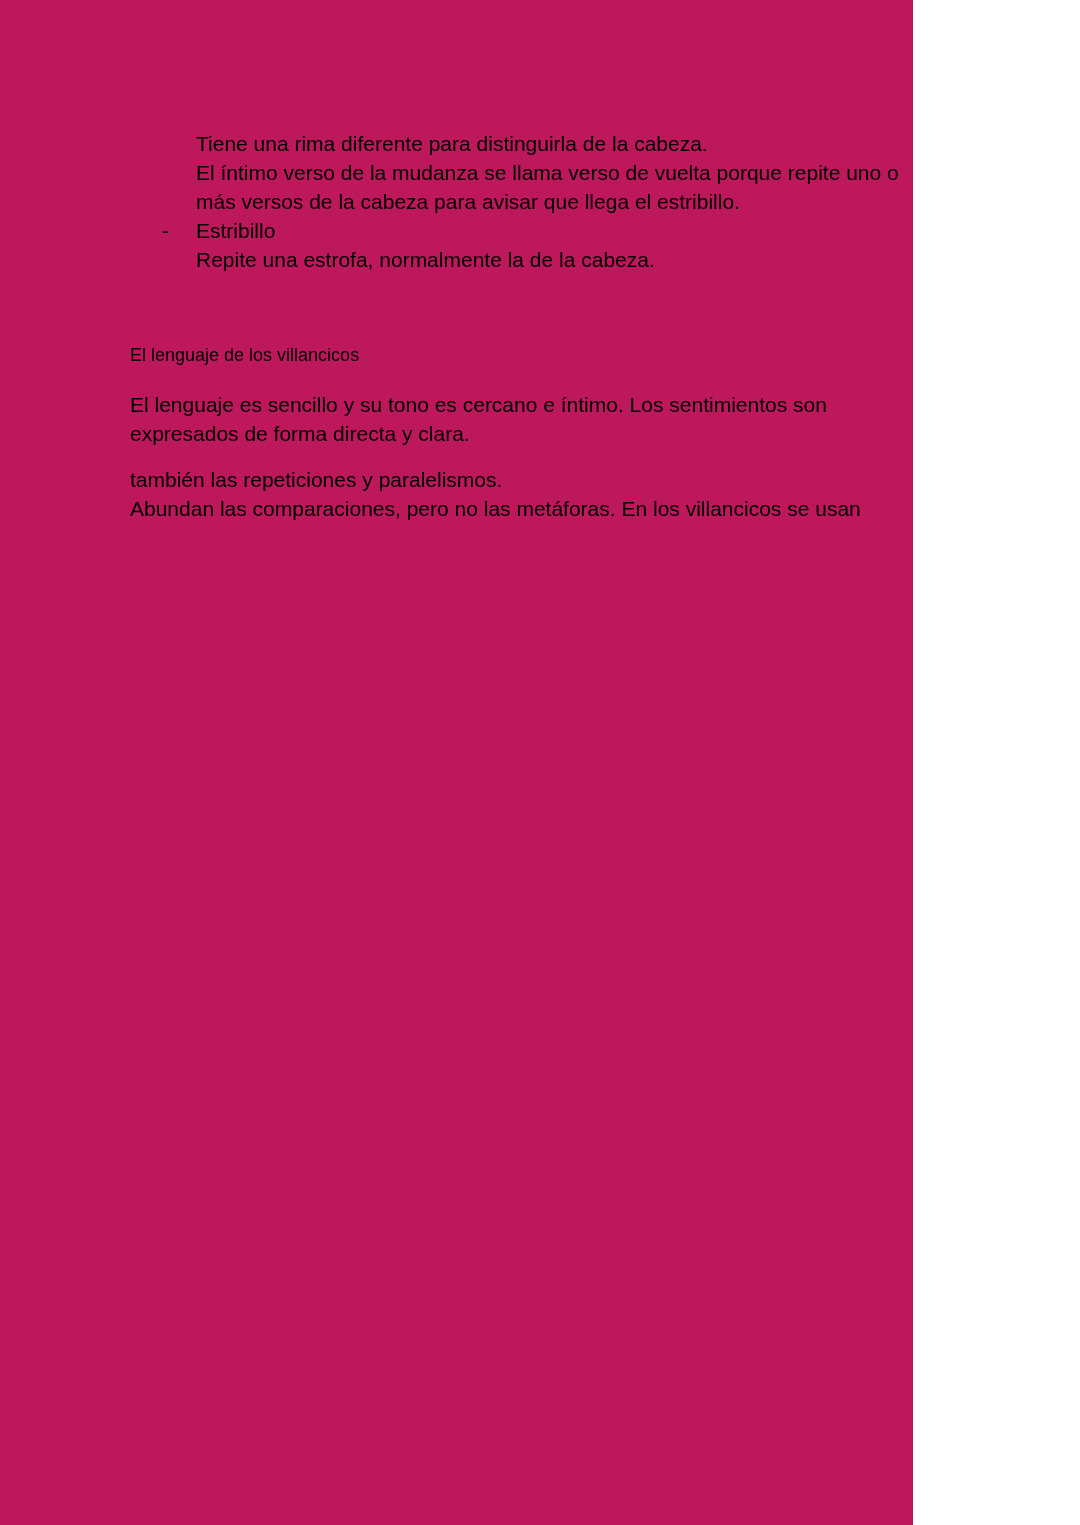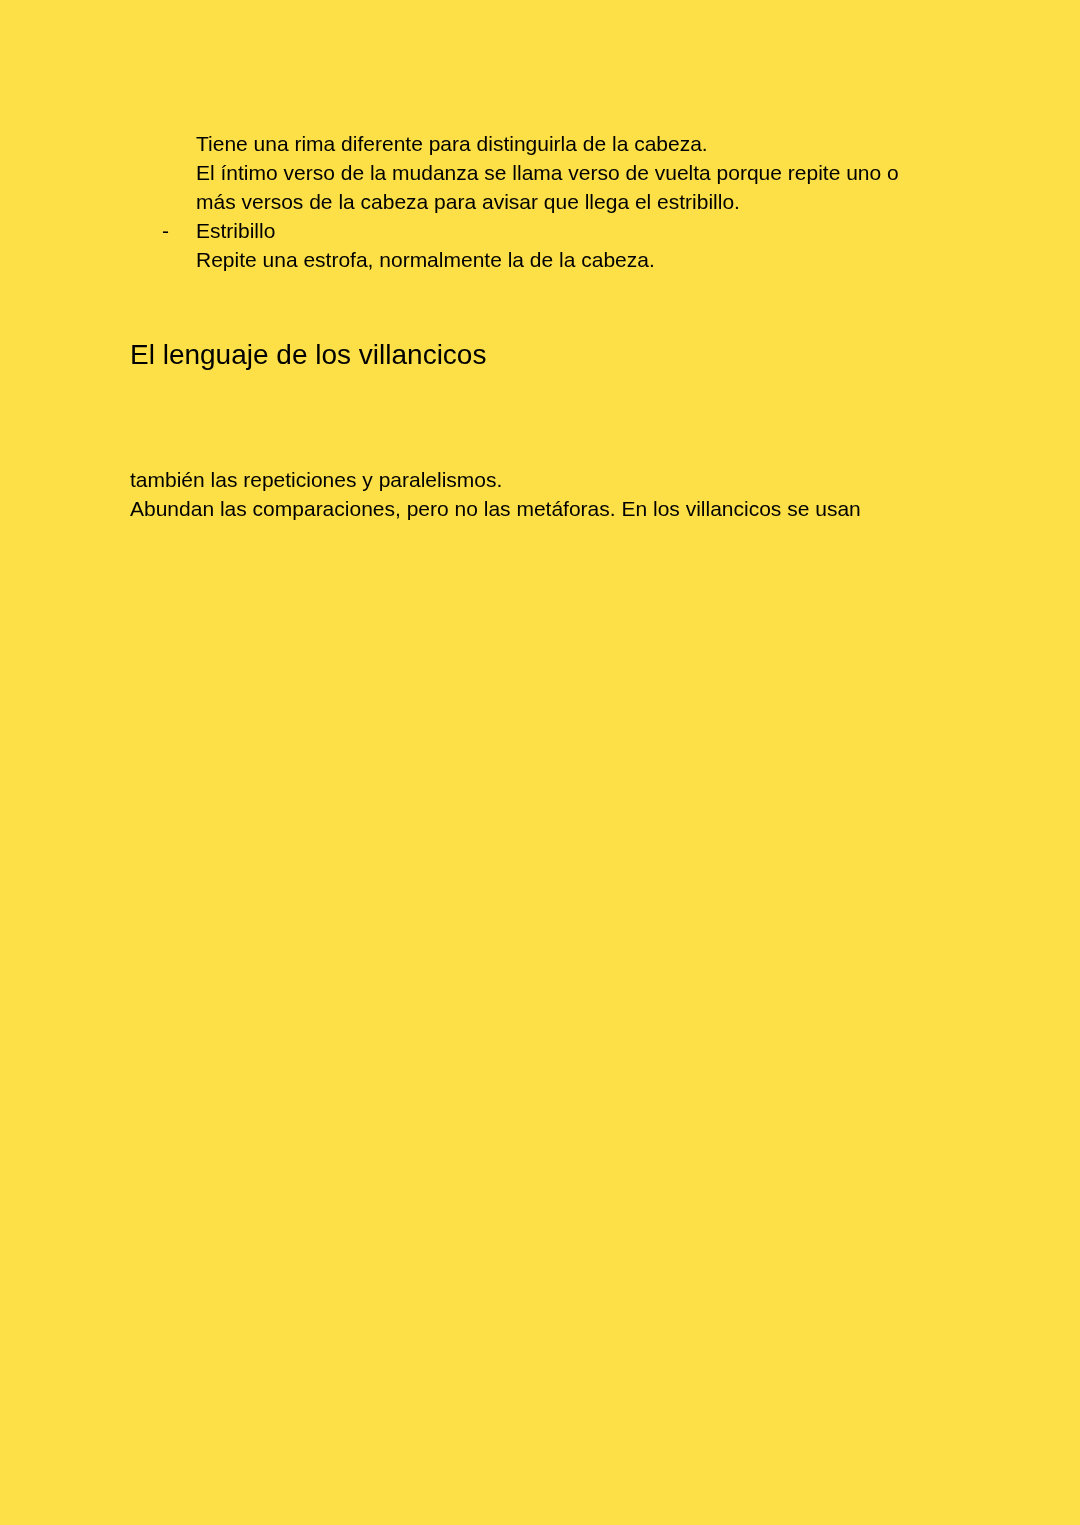--- a/index.html
+++ b/index.html
@@ -11,42 +11,42 @@
       width: 1080px;
       height: 1525px;
       position: relative;
       overflow: hidden;
       font-family: "Liberation Sans", sans-serif;
       color: #000000;
     }
     .page {
       position: absolute;
       left: 0; top: 0;
-      width: 1080px;
+      width: 913px;
       height: 1525px;
-      background: #fde047;
+      background: #be185d;
     }
     .line {
       position: absolute;
       font-size: 21px;
       line-height: 29px;
       white-space: nowrap;
     }
     .indent { left: 196px; }
     .bullet-dash {
       position: absolute;
       left: 162px;
       font-size: 21px;
       line-height: 29px;
     }
     .heading {
       position: absolute;
       left: 130px;
       top: 339px;
-      font-size: 28px;
+      font-size: 18px;
       line-height: 32px;
       white-space: nowrap;
       font-weight: normal;
       margin: 0;
     }
     .para {
       position: absolute;
       left: 130px;
       width: 800px;
       font-size: 21px;
@@ -62,20 +62,24 @@
   <div class="line indent" style="top:129px;">Tiene una rima diferente para distinguirla de la cabeza.</div>
   <div class="line indent" style="top:158px;">El íntimo verso de la mudanza se llama verso de vuelta porque repite uno o</div>
   <div class="line indent" style="top:187px;">más versos de la cabeza para avisar que llega el estribillo.</div>
 
   <div class="bullet-dash" style="top:216px;">-</div>
   <div class="line indent" style="top:216px;">Estribillo</div>
   <div class="line indent" style="top:245px;text-align:center;">Repite una estrofa, normalmente la de la cabeza.</div>
 
   <h2 class="heading">El lenguaje de los villancicos</h2>
 
+  <div class="para" style="top:390px;">
+    <div>El lenguaje es sencillo y su tono es cercano e íntimo. Los sentimientos son</div>
+    <div>expresados de forma directa y clara.</div>
+  </div>
 
   <div class="para" style="top:465px;">
     <div>también las repeticiones y paralelismos.</div>
     <div>Abundan las comparaciones, pero no las metáforas. En los villancicos se usan</div>
   </div>
 
   <div class="para" style="top:540px;">
   </div>
 
 </div>

